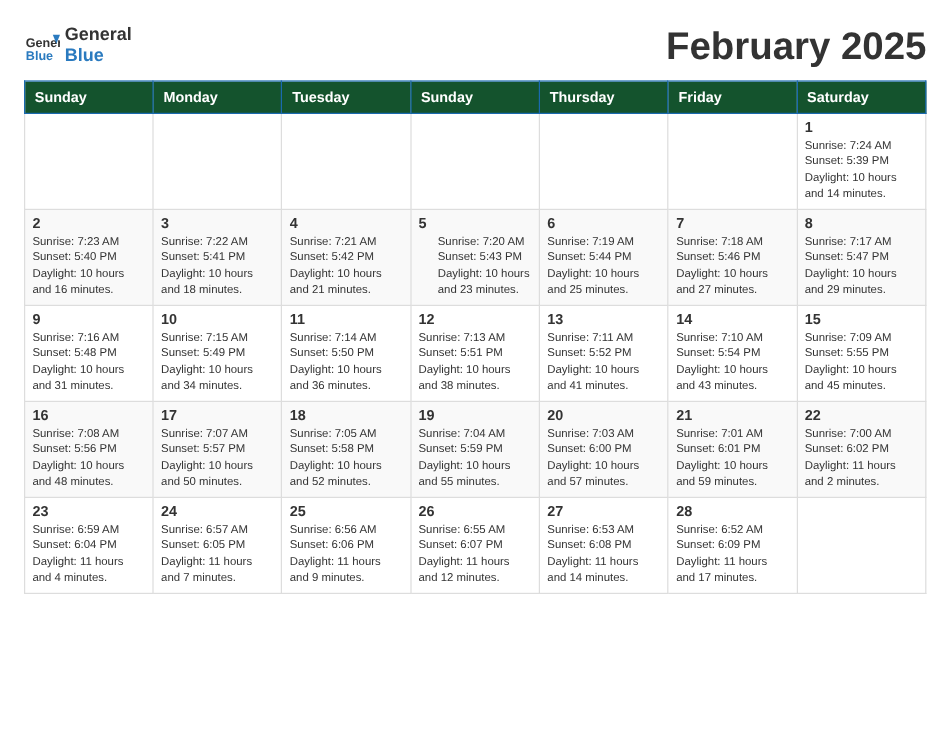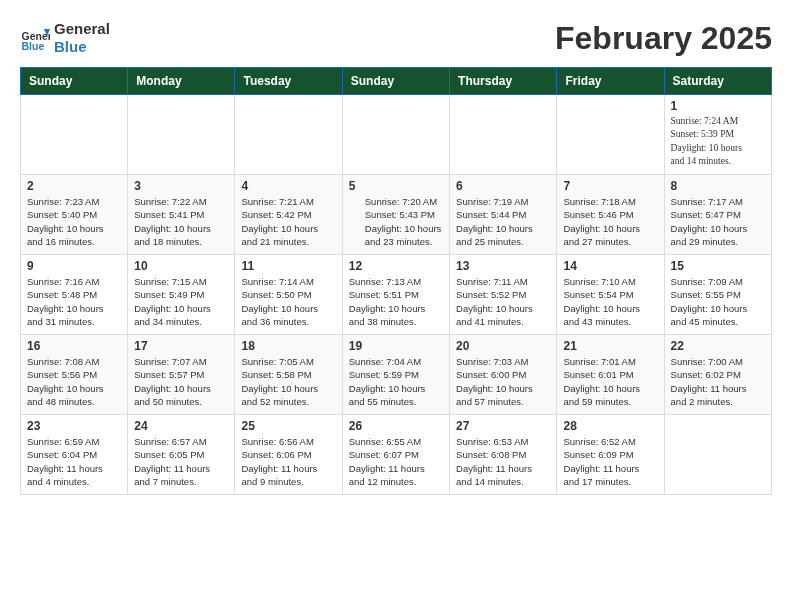--- a/index.html
+++ b/index.html
@@ -117,21 +117,21 @@
   <tbody id="calendar-body">
   <tr class="week-row">
         <td class="empty-cell"></td>
         <td class="empty-cell"></td>
         <td class="empty-cell"></td>
         <td class="empty-cell"></td>
         <td class="empty-cell"></td>
         <td class="empty-cell"></td>
         <td>
           <span class="day-num">1</span>
-          <div class="day-info" style="white-space: pre-line; font-family: Liberation Serif, serif;">Sunrise: 7:24 AM
+          <div class="day-info" style="white-space: pre-line;">Sunrise: 7:24 AM
 Sunset: 5:39 PM
 Daylight: 10 hours
 and 14 minutes.</div>
         </td>
       </tr>
       <tr class="week-row" style="background: rgb(245, 245, 245);">
         <td>
           <span class="day-num">2</span>
           <div class="day-info" style="white-space: pre-line;">Sunrise: 7:23 AM
 Sunset: 5:40 PM

